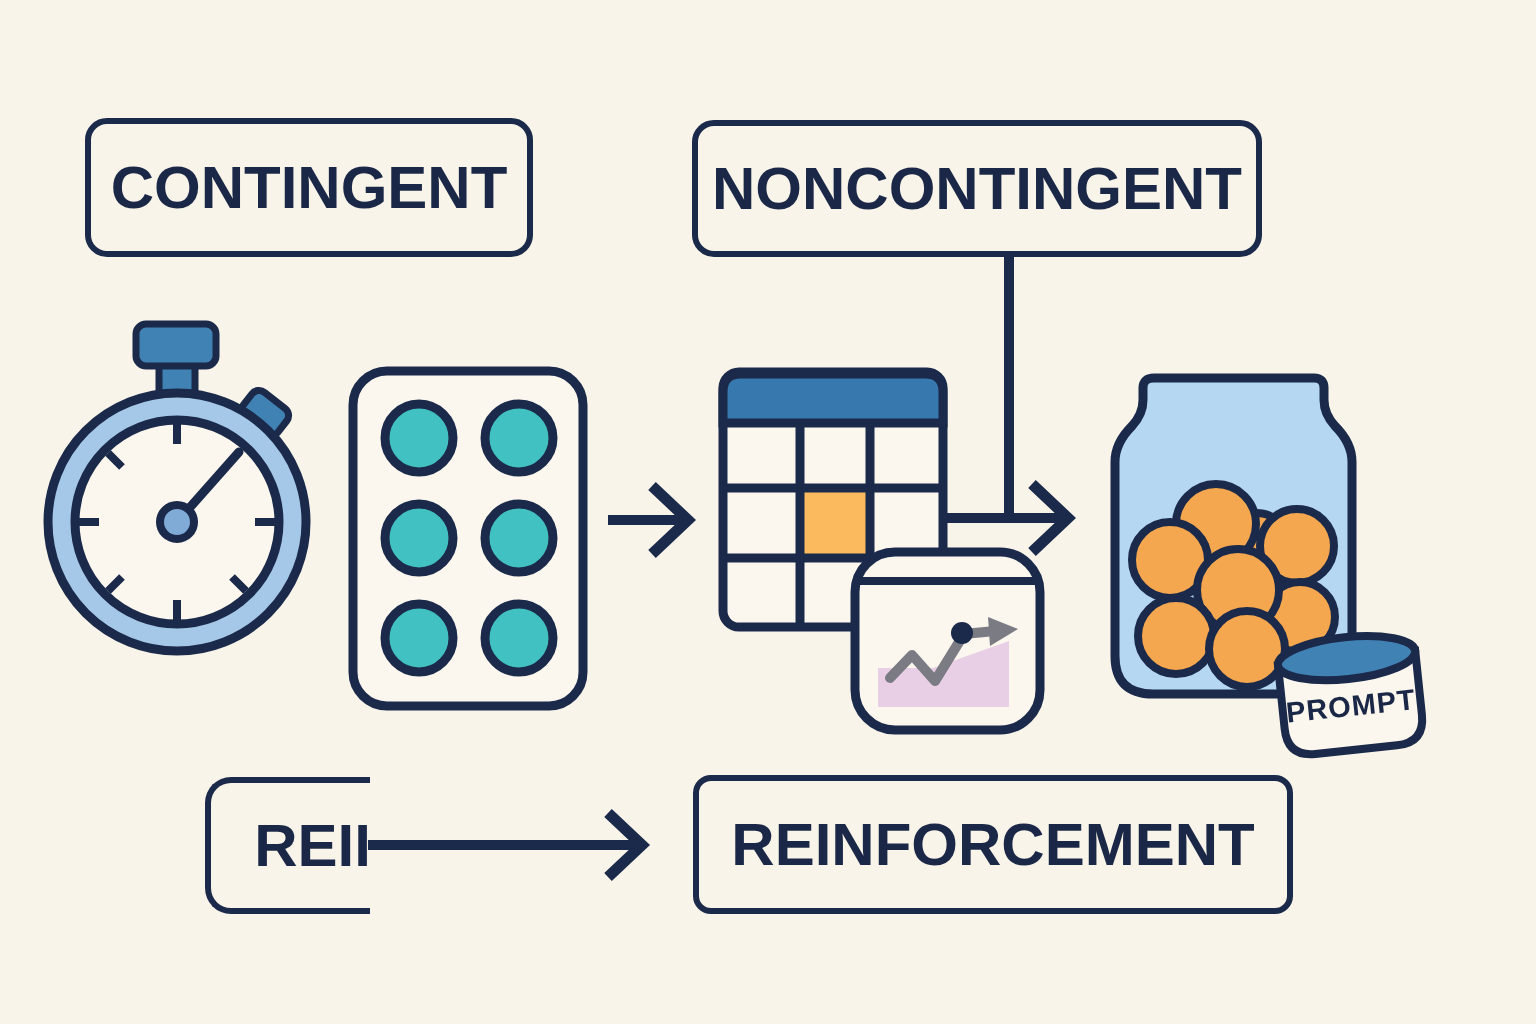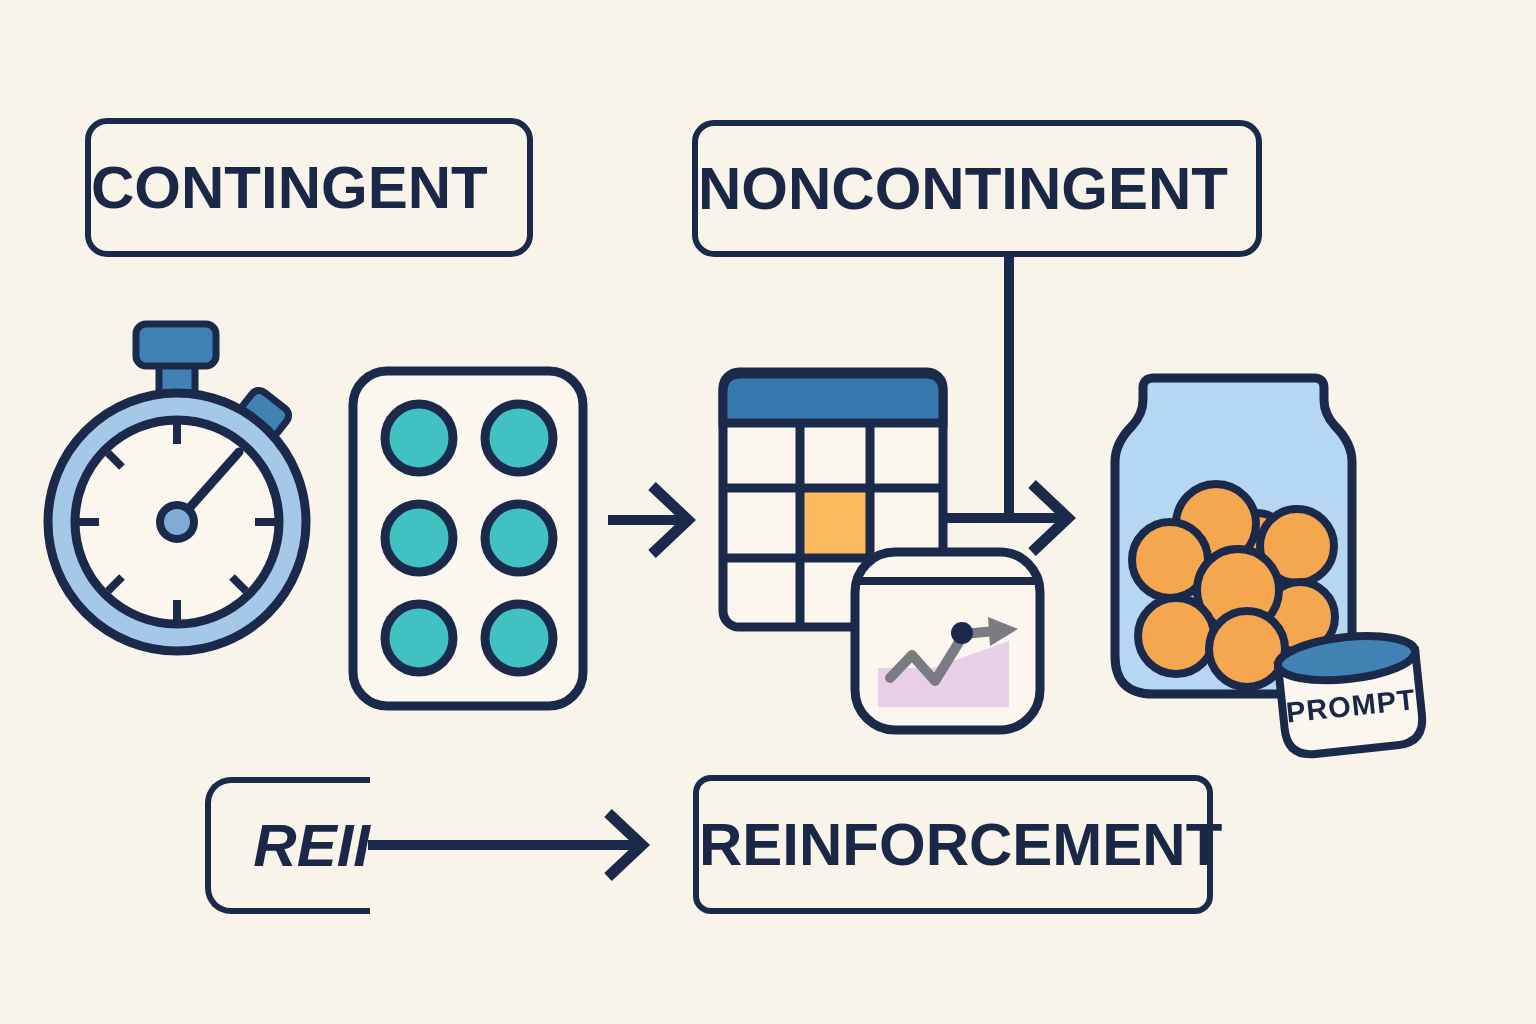--- a/index.html
+++ b/index.html
@@ -9,32 +9,32 @@
     background:var(--bg,#f8f4e9);
     overflow:hidden;
     font-family:"Liberation Sans",sans-serif;
   }
   .art{position:absolute;left:0;top:0;}
   
   .box{
     position:absolute;box-sizing:border-box;
     border:6px solid var(--navy,#1b2a4a);
     border-radius:22px;
-    display:flex;align-items:center;
+    display:flex;align-items:center;justify-content:center;
     color:var(--text,#1a2746);
     font-weight:bold;font-size:60px;letter-spacing:0px;
     white-space:nowrap;
   }
   .box-contingent{left:85px;top:118px;width:448px;height:139px;}
   .box-noncontingent{left:692px;top:120px;width:570px;height:137px;}
-  .box-reinforcement{left:693px;top:775px;width:520px;height:139px;border-radius:18px;}
+  .box-reinforcement{left:693px;top:775px;width:600px;height:139px;border-radius:18px;}
   .box-rei{
     left:205px;top:777px;width:165px;height:137px;
     border-right:none;border-radius:26px 0 0 26px;
-    justify-content:flex-end;padding-left:44px;overflow:visible;font-style:italic;
+    justify-content:center;padding-left:44px;overflow:visible;
   }
   .prompt-label{
     position:absolute;left:1278px;top:690px;width:146px;
     transform:rotate(-6deg);
     text-align:center;color:var(--text,#1a2746);
     font-weight:bold;font-size:29px;letter-spacing:1px;
   }
   
   .o9{stroke:var(--navy,#1b2a4a);stroke-width:9;}
   .o8{stroke:var(--navy,#1b2a4a);stroke-width:8;}

